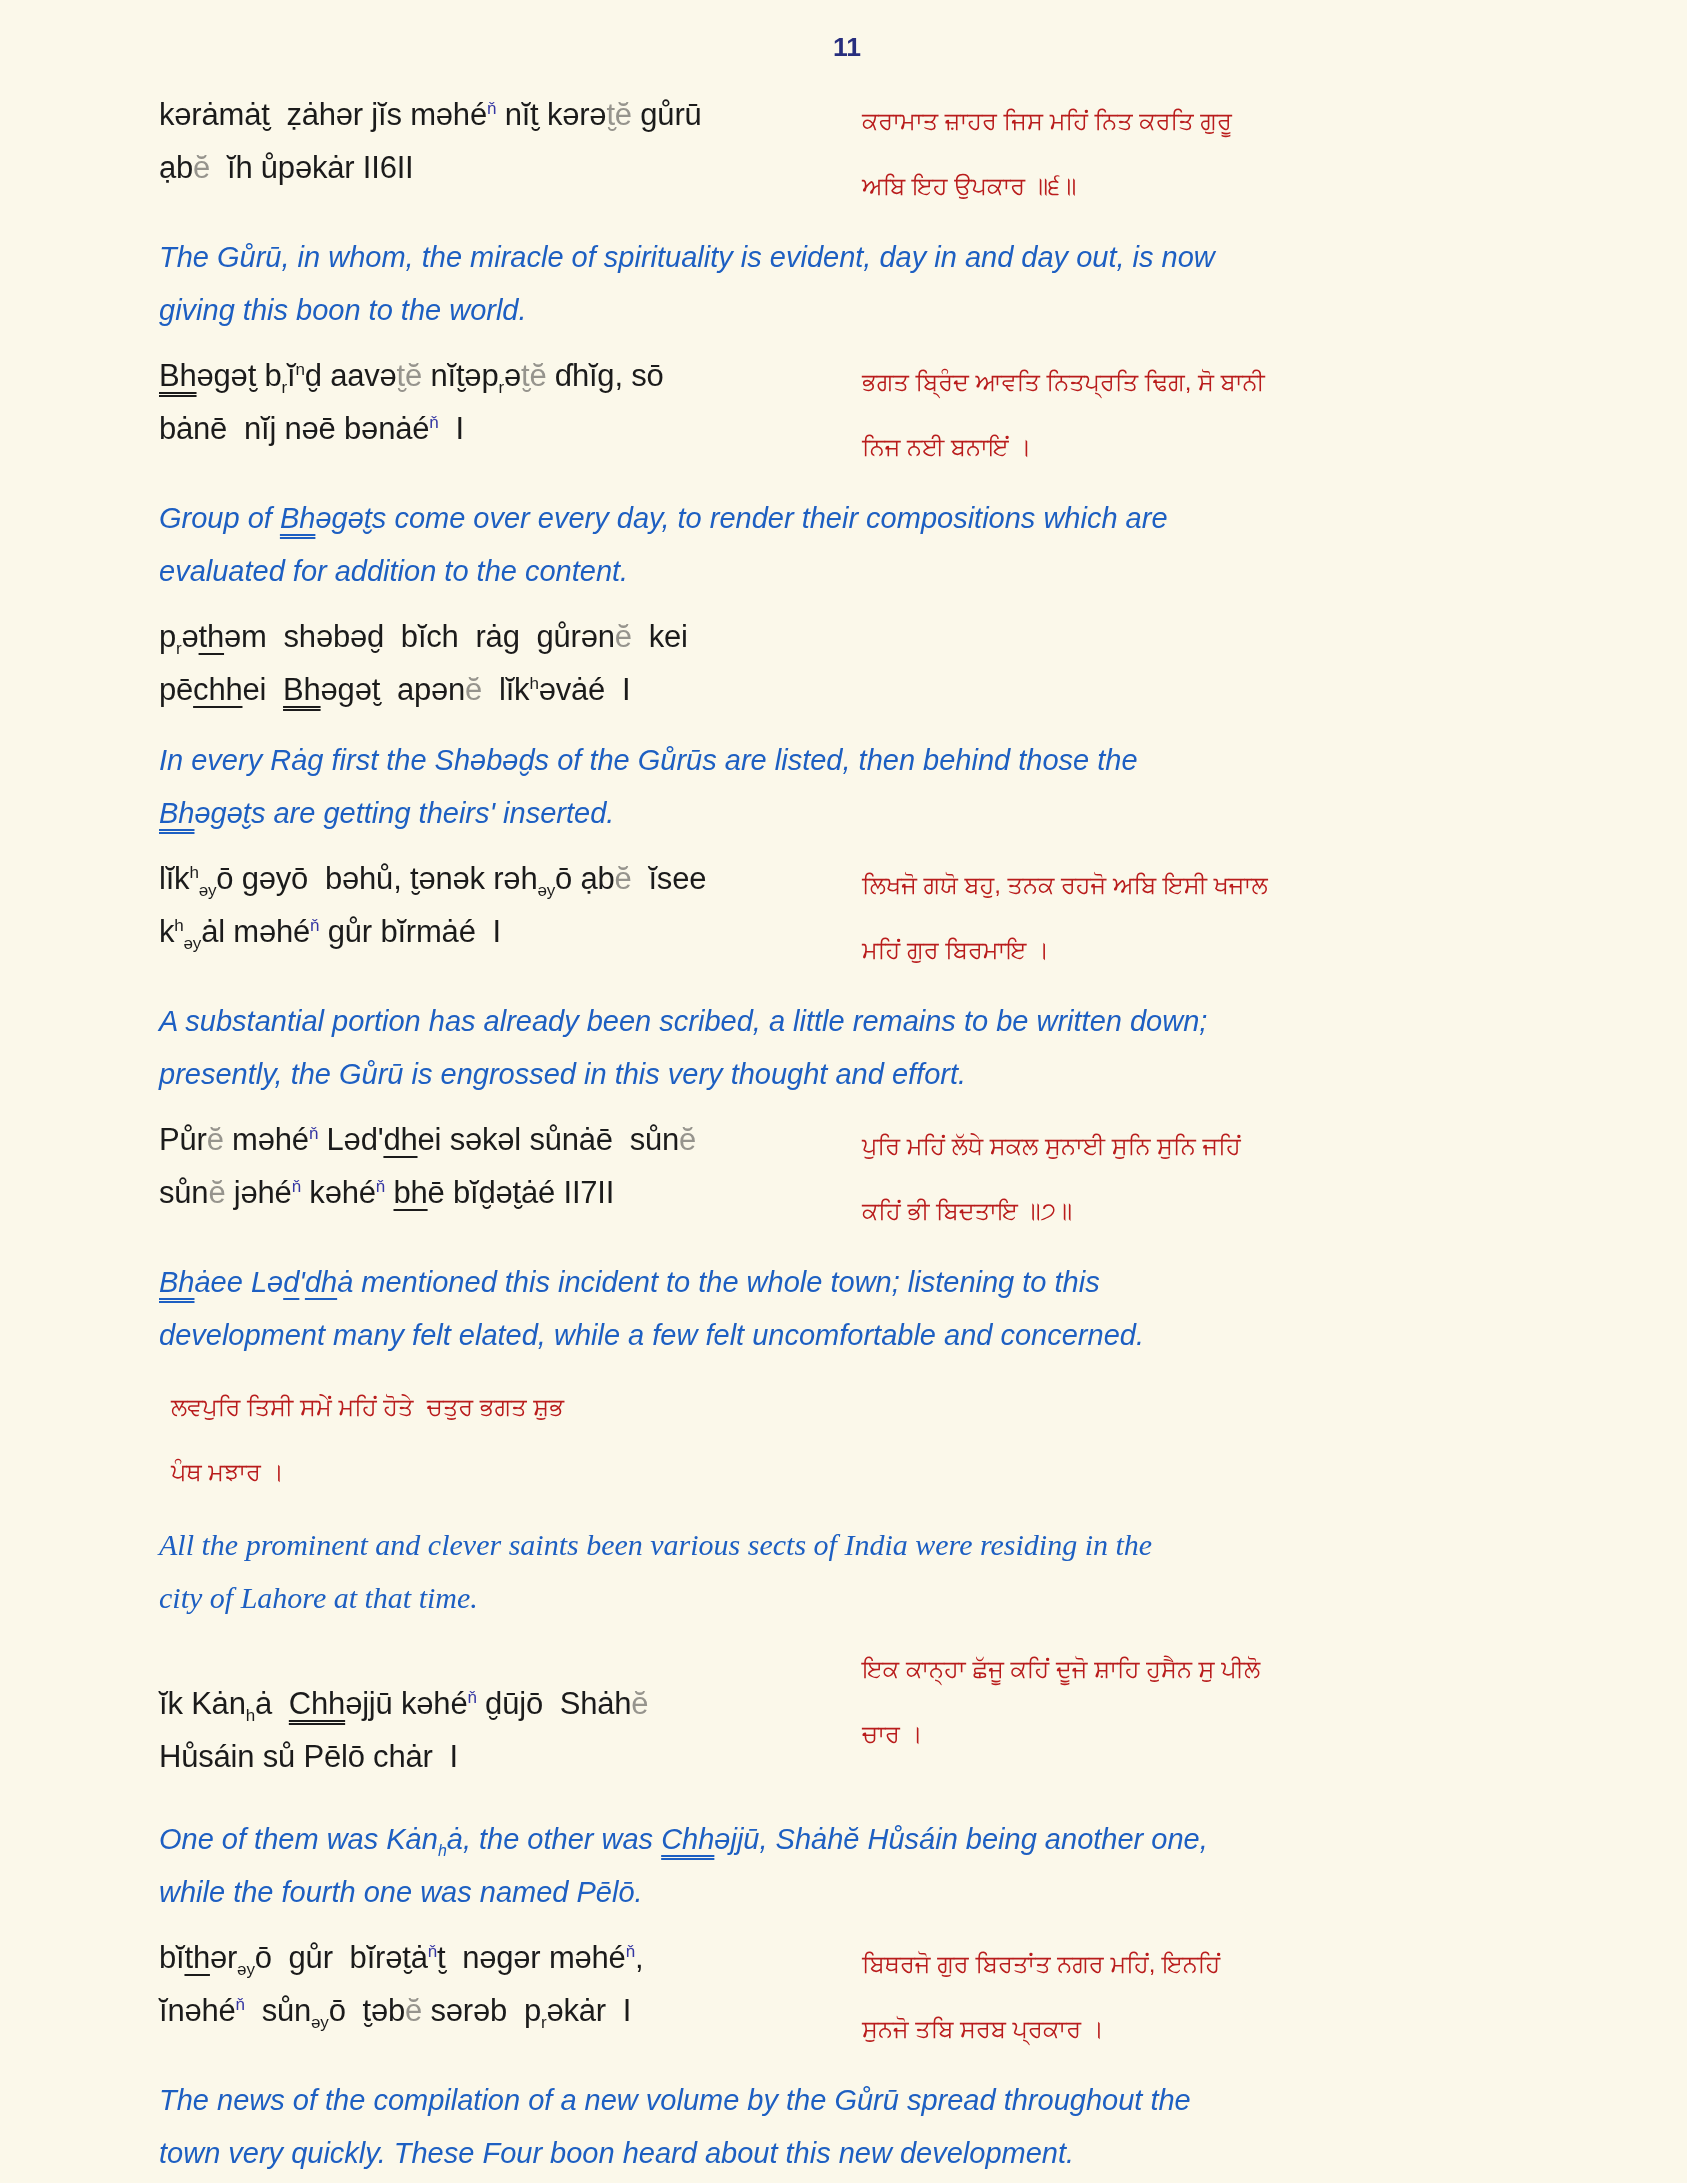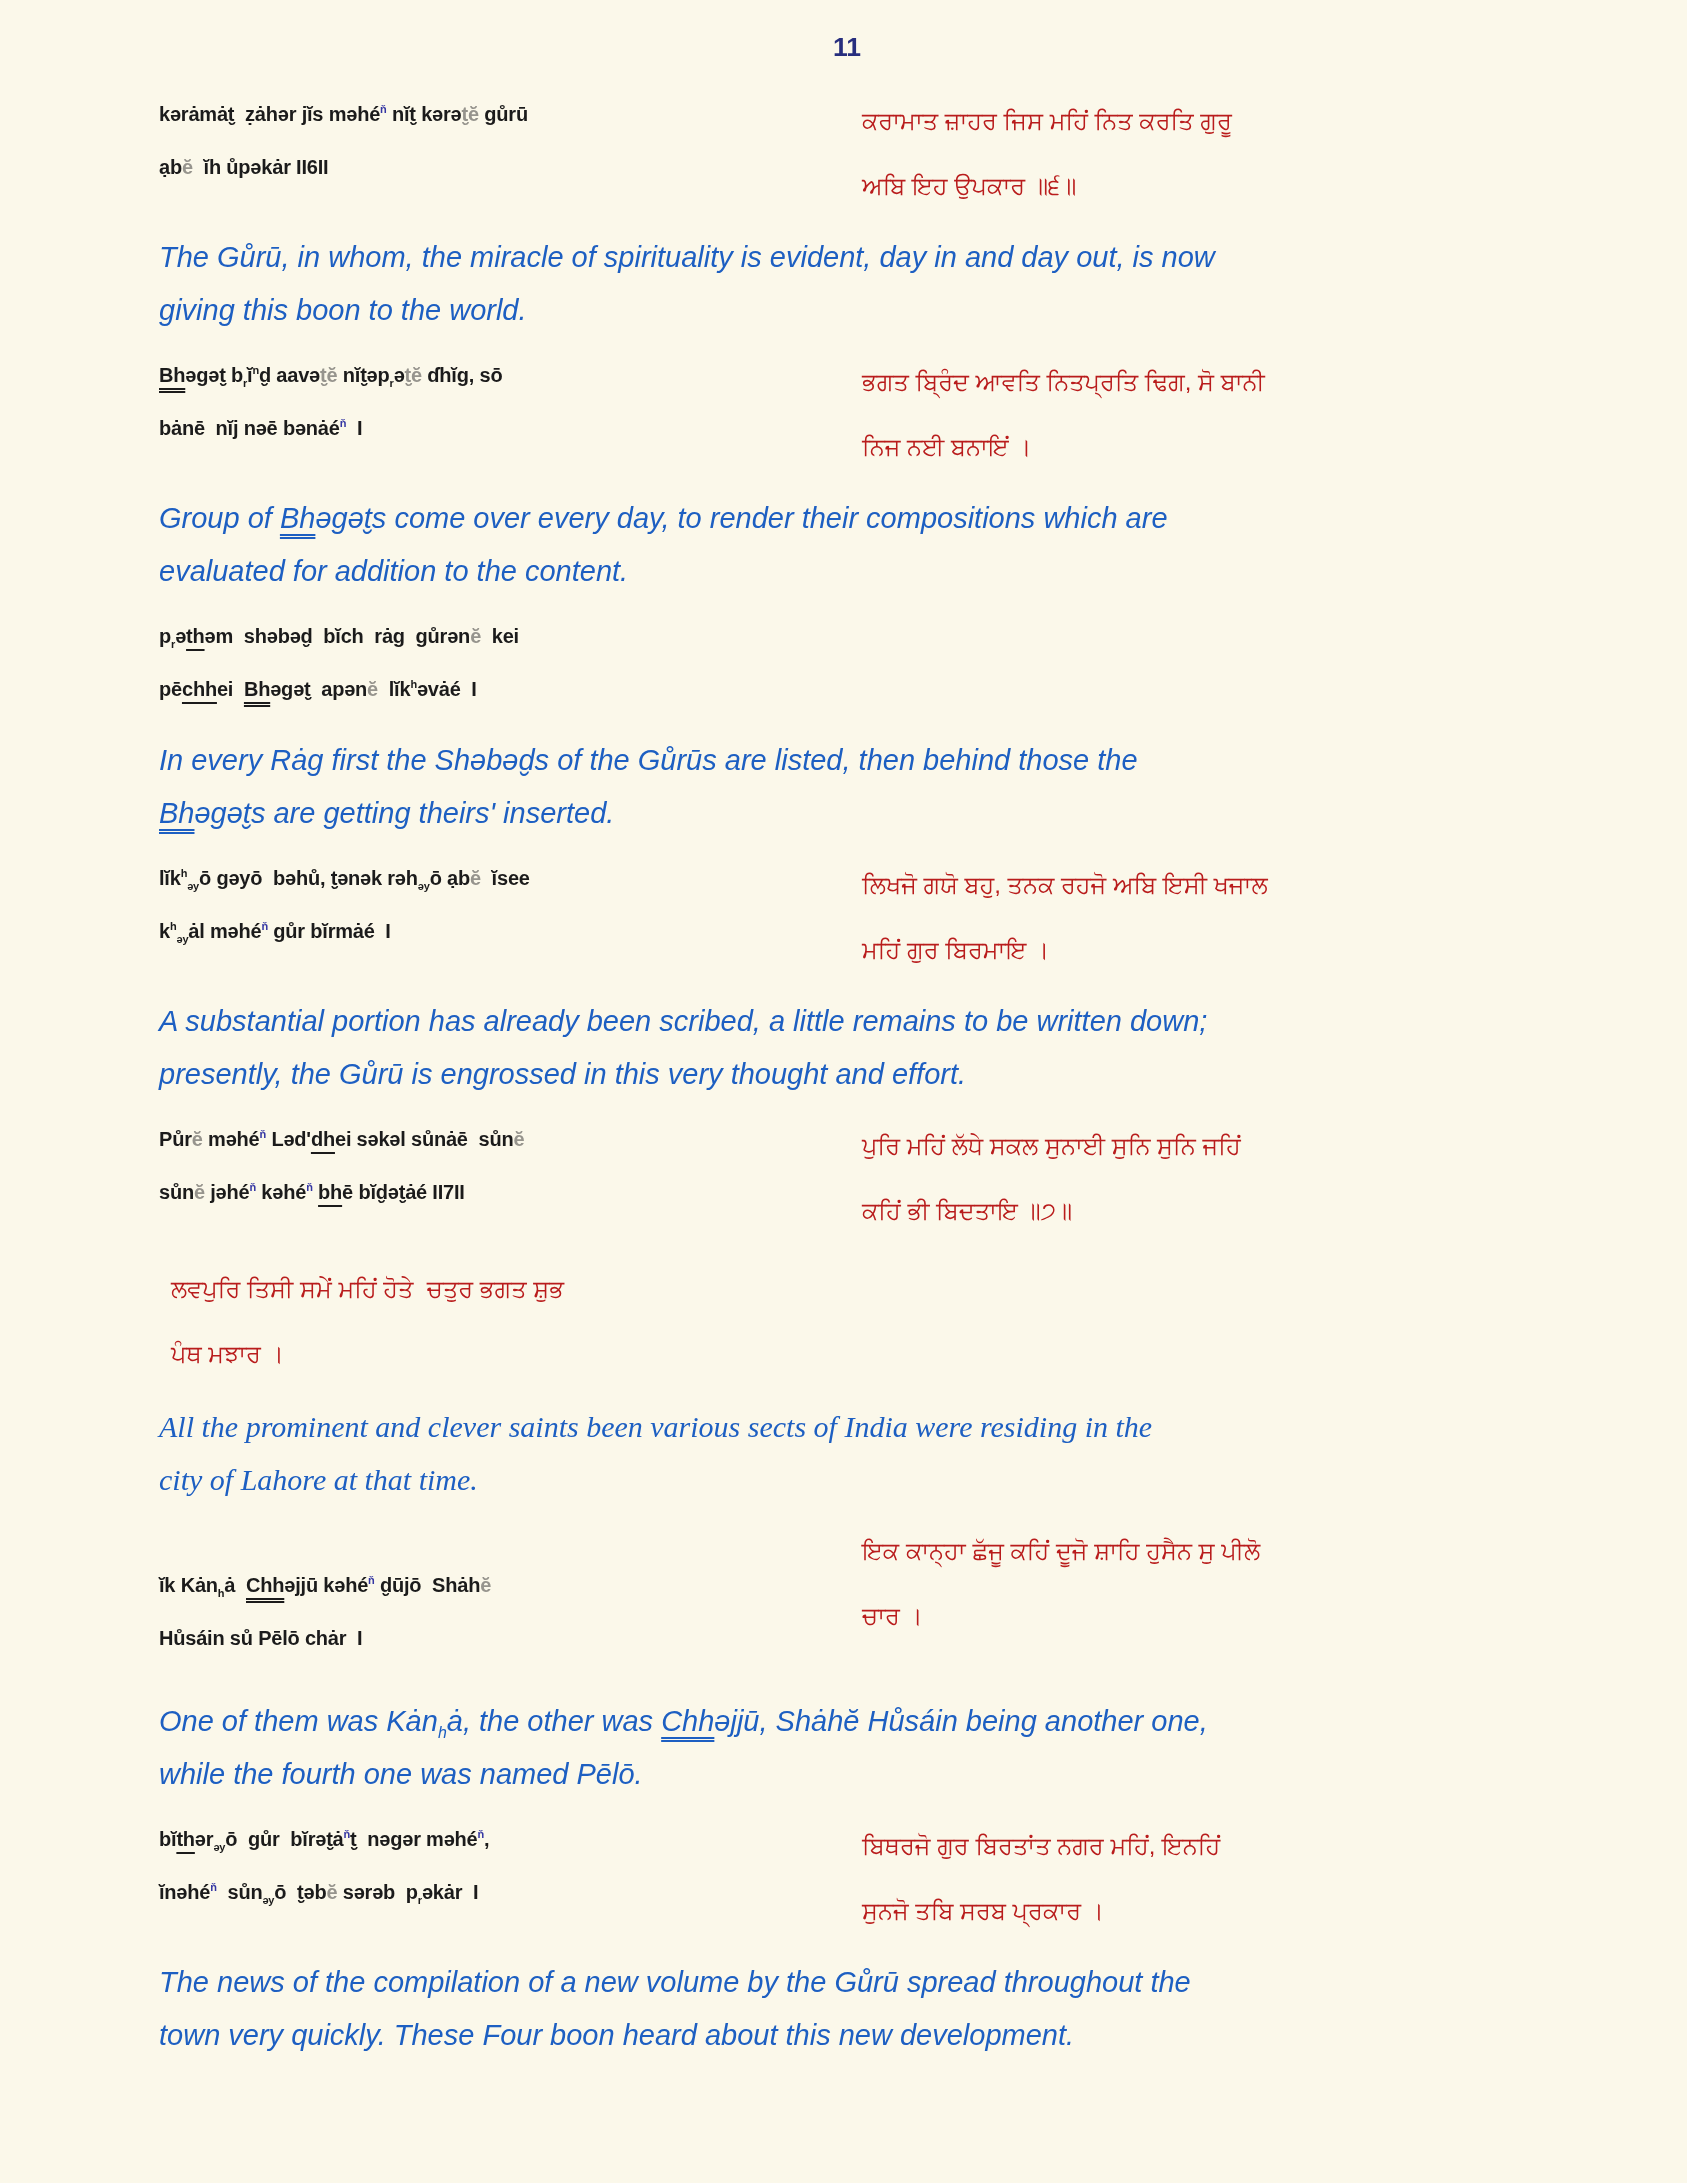--- a/index.html
+++ b/index.html
@@ -11,23 +11,22 @@
   .page-number{
     text-align:center;font-size:26.5px;line-height:40px;font-weight:600;
     color:#272e7e;margin-bottom:21px;
   }
   .verse-unit{display:block;}
   .verse-grid{
     display:grid;grid-template-columns:655px 1fr;column-gap:36px;
     min-height:111px;margin:0 0 13.2px 0;align-items:start;
   }
   .roman{
-    font-size:20px;line-height:53px;letter-spacing:-0.2px;color:#1b1b1b;
+    font-size:31px;line-height:53px;letter-spacing:-0.2px;color:#1b1b1b;
     white-space:pre-wrap;
-    font-weight:bold;
   }
   .gurmukhi{
     font-size:24px;line-height:65px;color:#b91c1c;white-space:pre-wrap;
     font-family:sans-serif;
     margin-left:12px;
   }
   .trans{
     font-size:29px;line-height:53px;font-style:italic;color:#1d5fc2;
     white-space:pre-wrap;margin:0 0 12px 0;
   }
@@ -92,20 +91,22 @@
 presently, the Gůrū is engrossed in this very thought and effort.</div>
   </div>
 
   <div class="verse-unit">
     <div class="verse-grid">
       <div class="roman">Půr<span class="gr">ĕ</span> məhé<sup class="sp ns">ň</sup> Ləd'<span class="ul">dh</span>ei səkəl sůnȧē  sůn<span class="gr">ĕ</span>
 sůn<span class="gr">ĕ</span> jəhé<sup class="sp ns">ň</sup> kəhé<sup class="sp ns">ň</sup> <span class="ul">bh</span>ē bĭd̮ət̮ȧé II7II</div>
       <div class="gurmukhi">ਪੁਰਿ ਮਹਿਂ ਲੱਧੇ ਸਕਲ ਸੁਨਾਈ ਸੁਨਿ ਸੁਨਿ ਜਹਿਂ
 ਕਹਿਂ ਭੀ ਬਿਦਤਾਇ ॥੭॥</div>
     </div>
+    <div class="trans"><span class="uu">Bh</span>ȧee Lə<span class="ul">d</span>'<span class="ul">dh</span>ȧ mentioned this incident to the whole town; listening to this
+development many felt elated, while a few felt uncomfortable and concerned.</div>
   </div>
 
   <div class="verse-unit">
     <div class="verse-grid">
       <div class="gurmukhi">ਲਵਪੁਰਿ ਤਿਸੀ ਸਮੇਂ ਮਹਿਂ ਹੋਤੇ  ਚਤੁਰ ਭਗਤ ਸ਼ੁਭ
 ਪੰਥ ਮਝਾਰ ।</div>
     </div>
     <div class="trans serif">All the prominent and clever saints been various sects of India were residing in the
 city of Lahore at that time.</div>
   </div>

